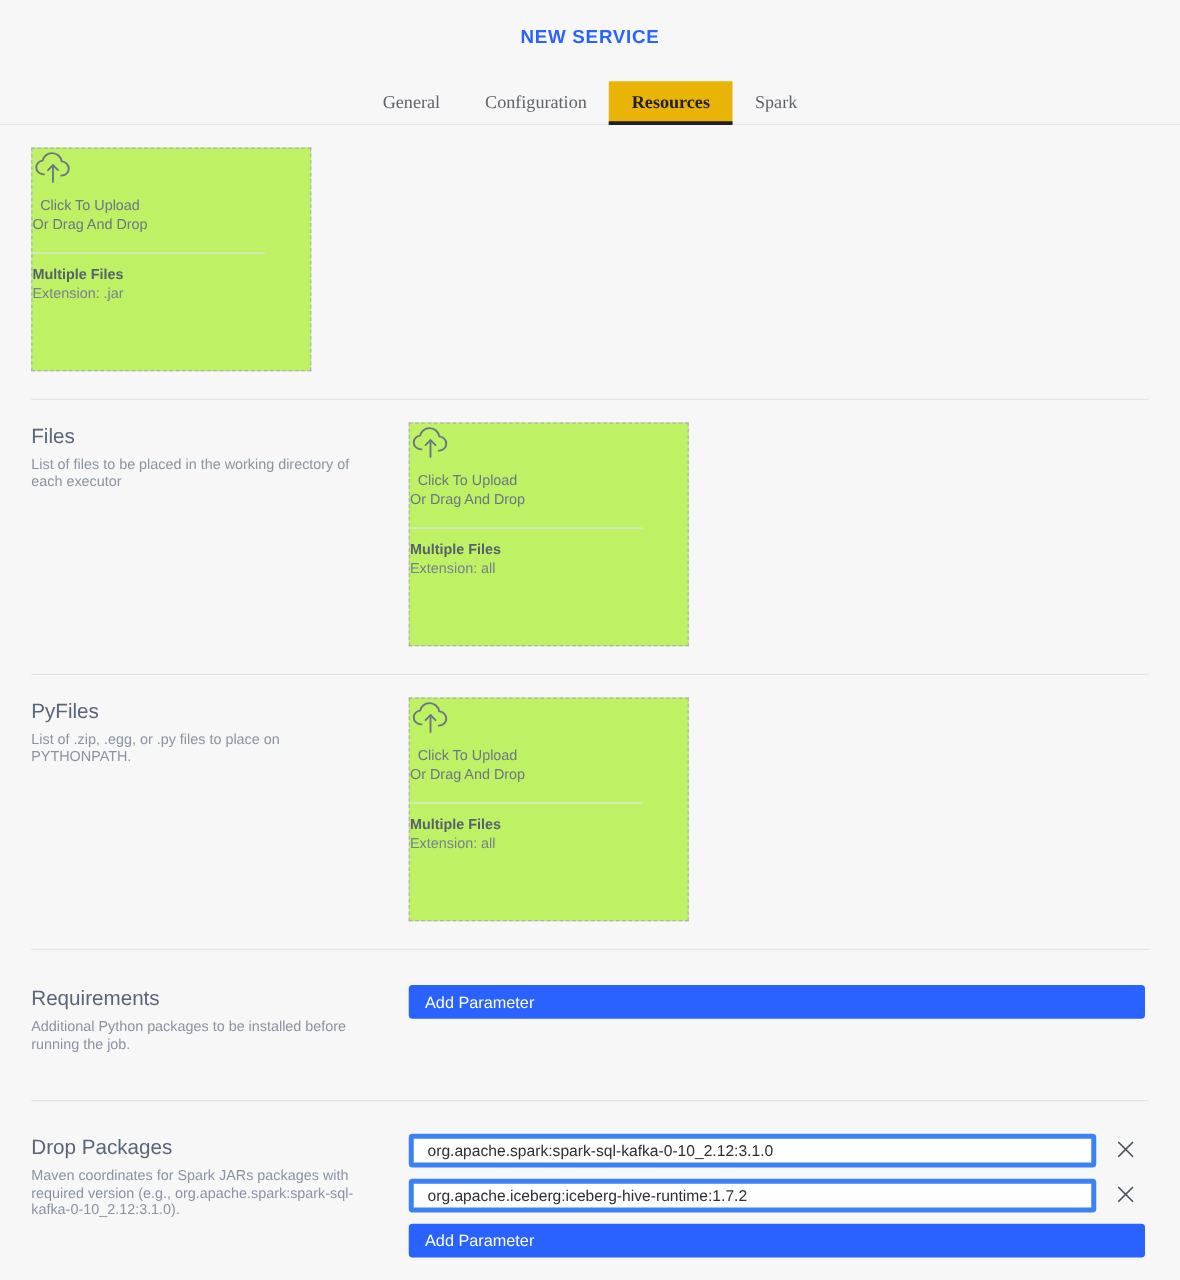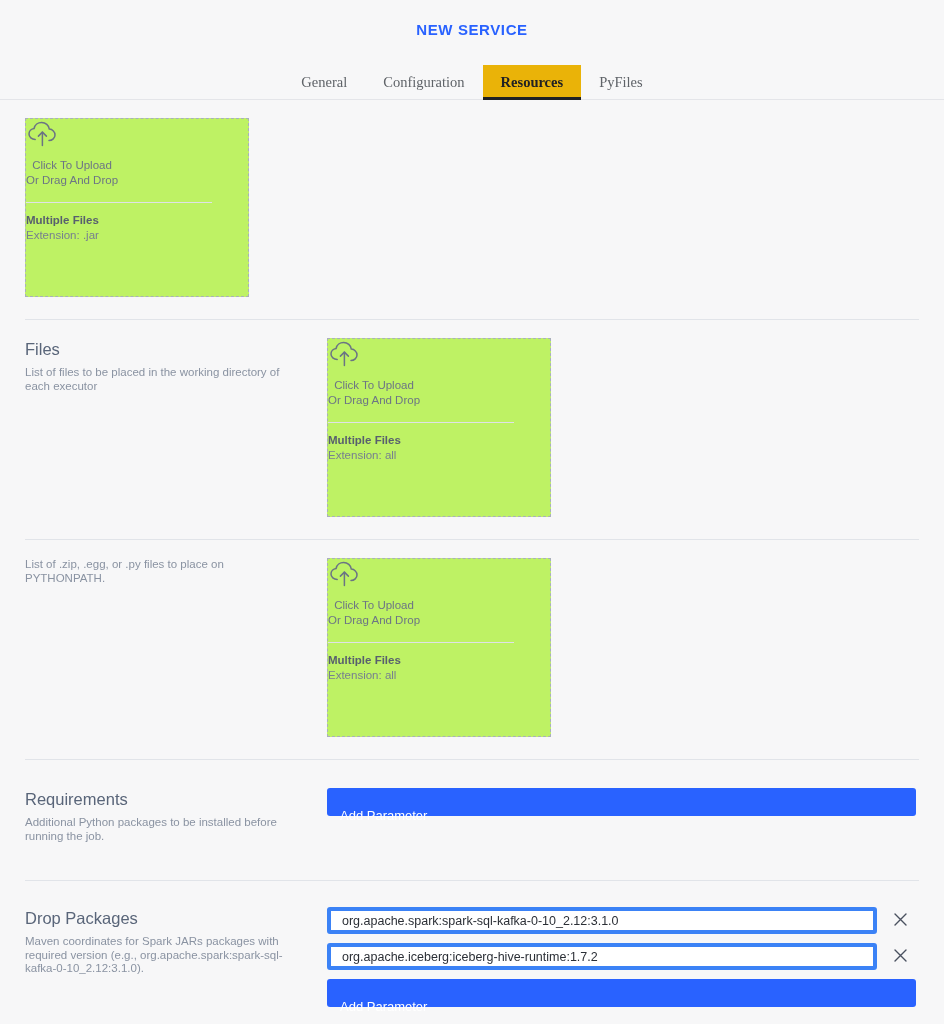--- a/index.html
+++ b/index.html
@@ -138,21 +138,21 @@
     display: block;
     width: 589px;
     height: 27px;
     background: #2962ff;
     color: #ffffff;
     border: none;
     border-radius: 3px;
     font-size: 13px;
     font-family: "Liberation Sans", sans-serif;
     text-align: left;
-    padding: 14px 13px;
+    padding: 0 13px;
     cursor: pointer;
     line-height: 27px;
   }
 
   
   .param-row {
     display: flex;
     align-items: center;
     margin-bottom: 9px;
   }
@@ -185,21 +185,21 @@
 <body>
 
 <div class="page">
 
   <div class="page-title">NEW SERVICE</div>
 
   <div class="tabbar">
     <button class="tab">General</button>
     <button class="tab">Configuration</button>
     <button class="tab active">Resources</button>
-    <button class="tab">PyFiles</button>
+    <button class="tab">Spark</button>
   </div>
 
   <div class="section" style="padding-top:18px;">
     <div class="sec-right">
       <div class="dropzone dz-jars">
         <span class="dz-icon">
           <svg width="34" height="30" viewBox="0 0 34 30" fill="none" xmlns="http://www.w3.org/2000/svg">
             <path d="M9.2 20.5C5.8 20.5 3 18 3 14.9c0-2.8 2.2-5.1 5.1-5.4C8.8 6 11.9 3.5 15.6 3.5c4 0 7.3 2.9 7.7 6.6 3.2 0.2 5.7 2.7 5.7 5.8 0 3.1-2.7 5.6-6 5.6" stroke="#6b7484" stroke-width="1.5" stroke-linecap="round" stroke-linejoin="round"></path>
             <path d="M16.4 26.5V13.2" stroke="#6b7484" stroke-width="1.5" stroke-linecap="round"></path>
             <path d="M12.4 17.1l4-4 4 4" stroke="#6b7484" stroke-width="1.5" stroke-linecap="round" stroke-linejoin="round"></path>
@@ -240,20 +240,21 @@
         <div class="dz-files-label">Multiple Files</div>
         <div class="dz-ext">Extension: all</div>
       </div>
     </div>
   </div>
 
   <div class="divider" style="margin-top:22px;"></div>
 
   <div class="section" style="padding-top:18px;">
     <div class="sec-left">
+      <div class="sec-title">PyFiles</div>
       <div class="sec-desc">List of .zip, .egg, or .py files to place on PYTHONPATH.</div>
     </div>
     <div class="sec-right">
       <div class="dropzone dz-pyfiles">
         <span class="dz-icon">
           <svg width="34" height="30" viewBox="0 0 34 30" fill="none" xmlns="http://www.w3.org/2000/svg">
             <path d="M9.2 20.5C5.8 20.5 3 18 3 14.9c0-2.8 2.2-5.1 5.1-5.4C8.8 6 11.9 3.5 15.6 3.5c4 0 7.3 2.9 7.7 6.6 3.2 0.2 5.7 2.7 5.7 5.8 0 3.1-2.7 5.6-6 5.6" stroke="#6b7484" stroke-width="1.5" stroke-linecap="round" stroke-linejoin="round"></path>
             <path d="M16.4 26.5V13.2" stroke="#6b7484" stroke-width="1.5" stroke-linecap="round"></path>
             <path d="M12.4 17.1l4-4 4 4" stroke="#6b7484" stroke-width="1.5" stroke-linecap="round" stroke-linejoin="round"></path>
           </svg>

